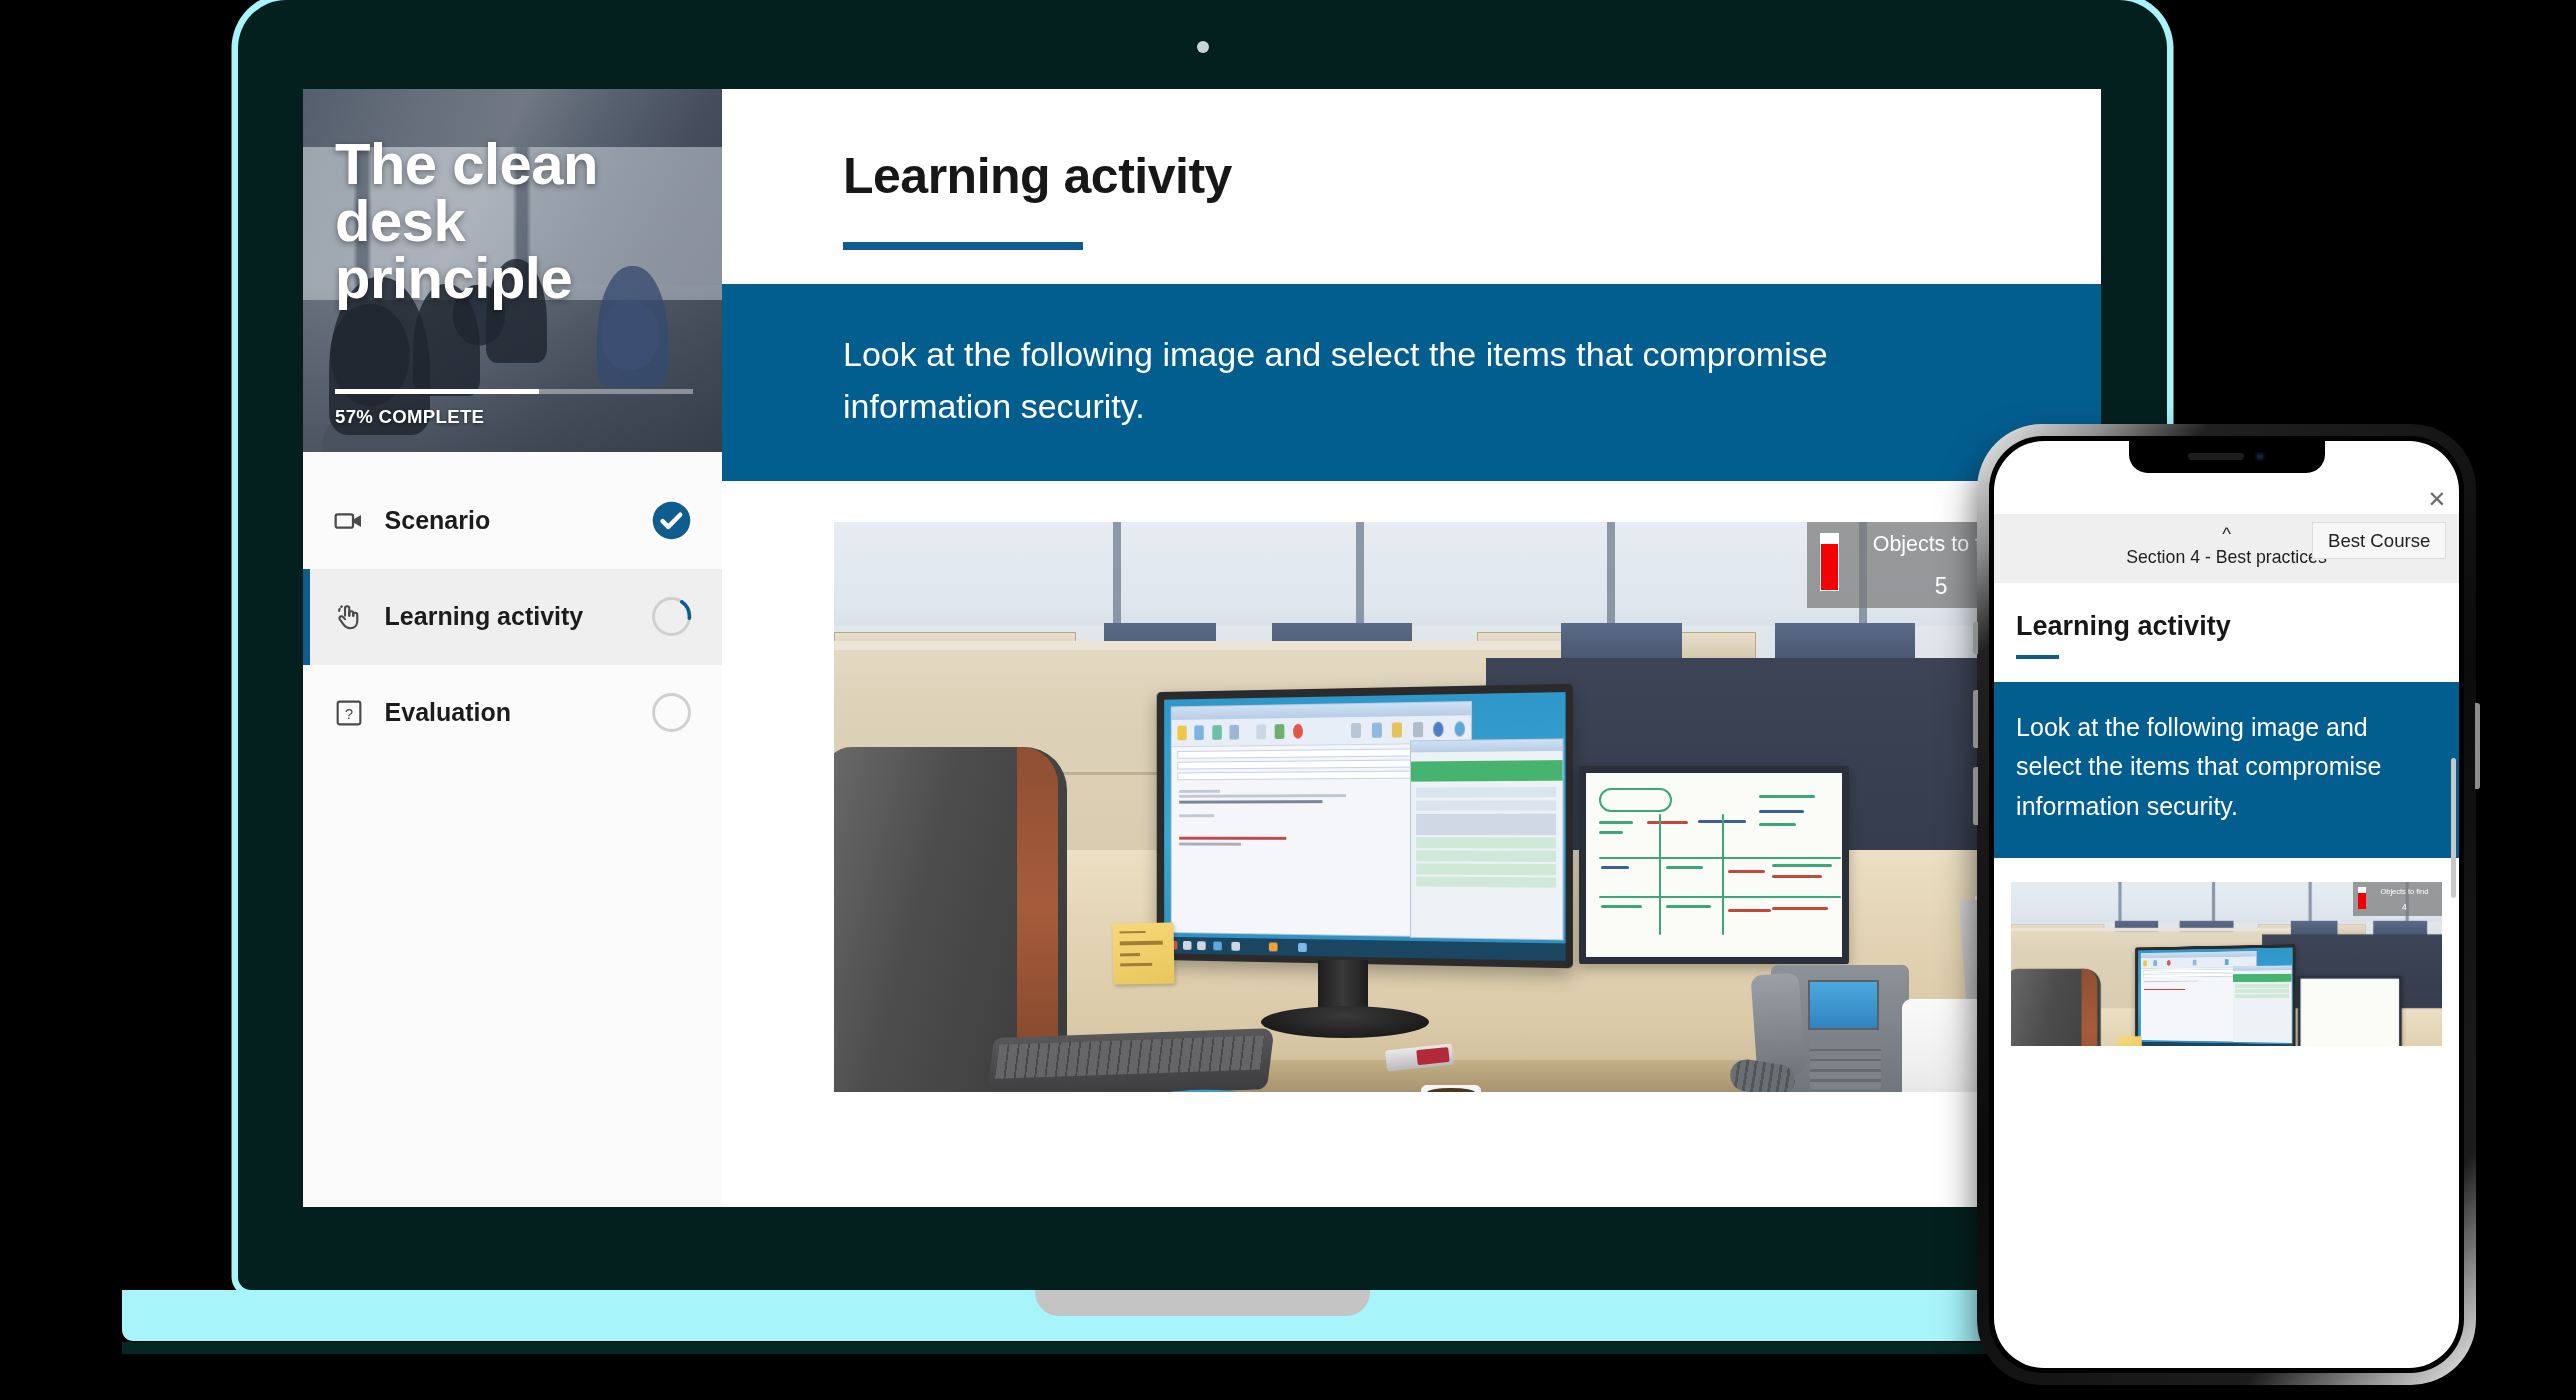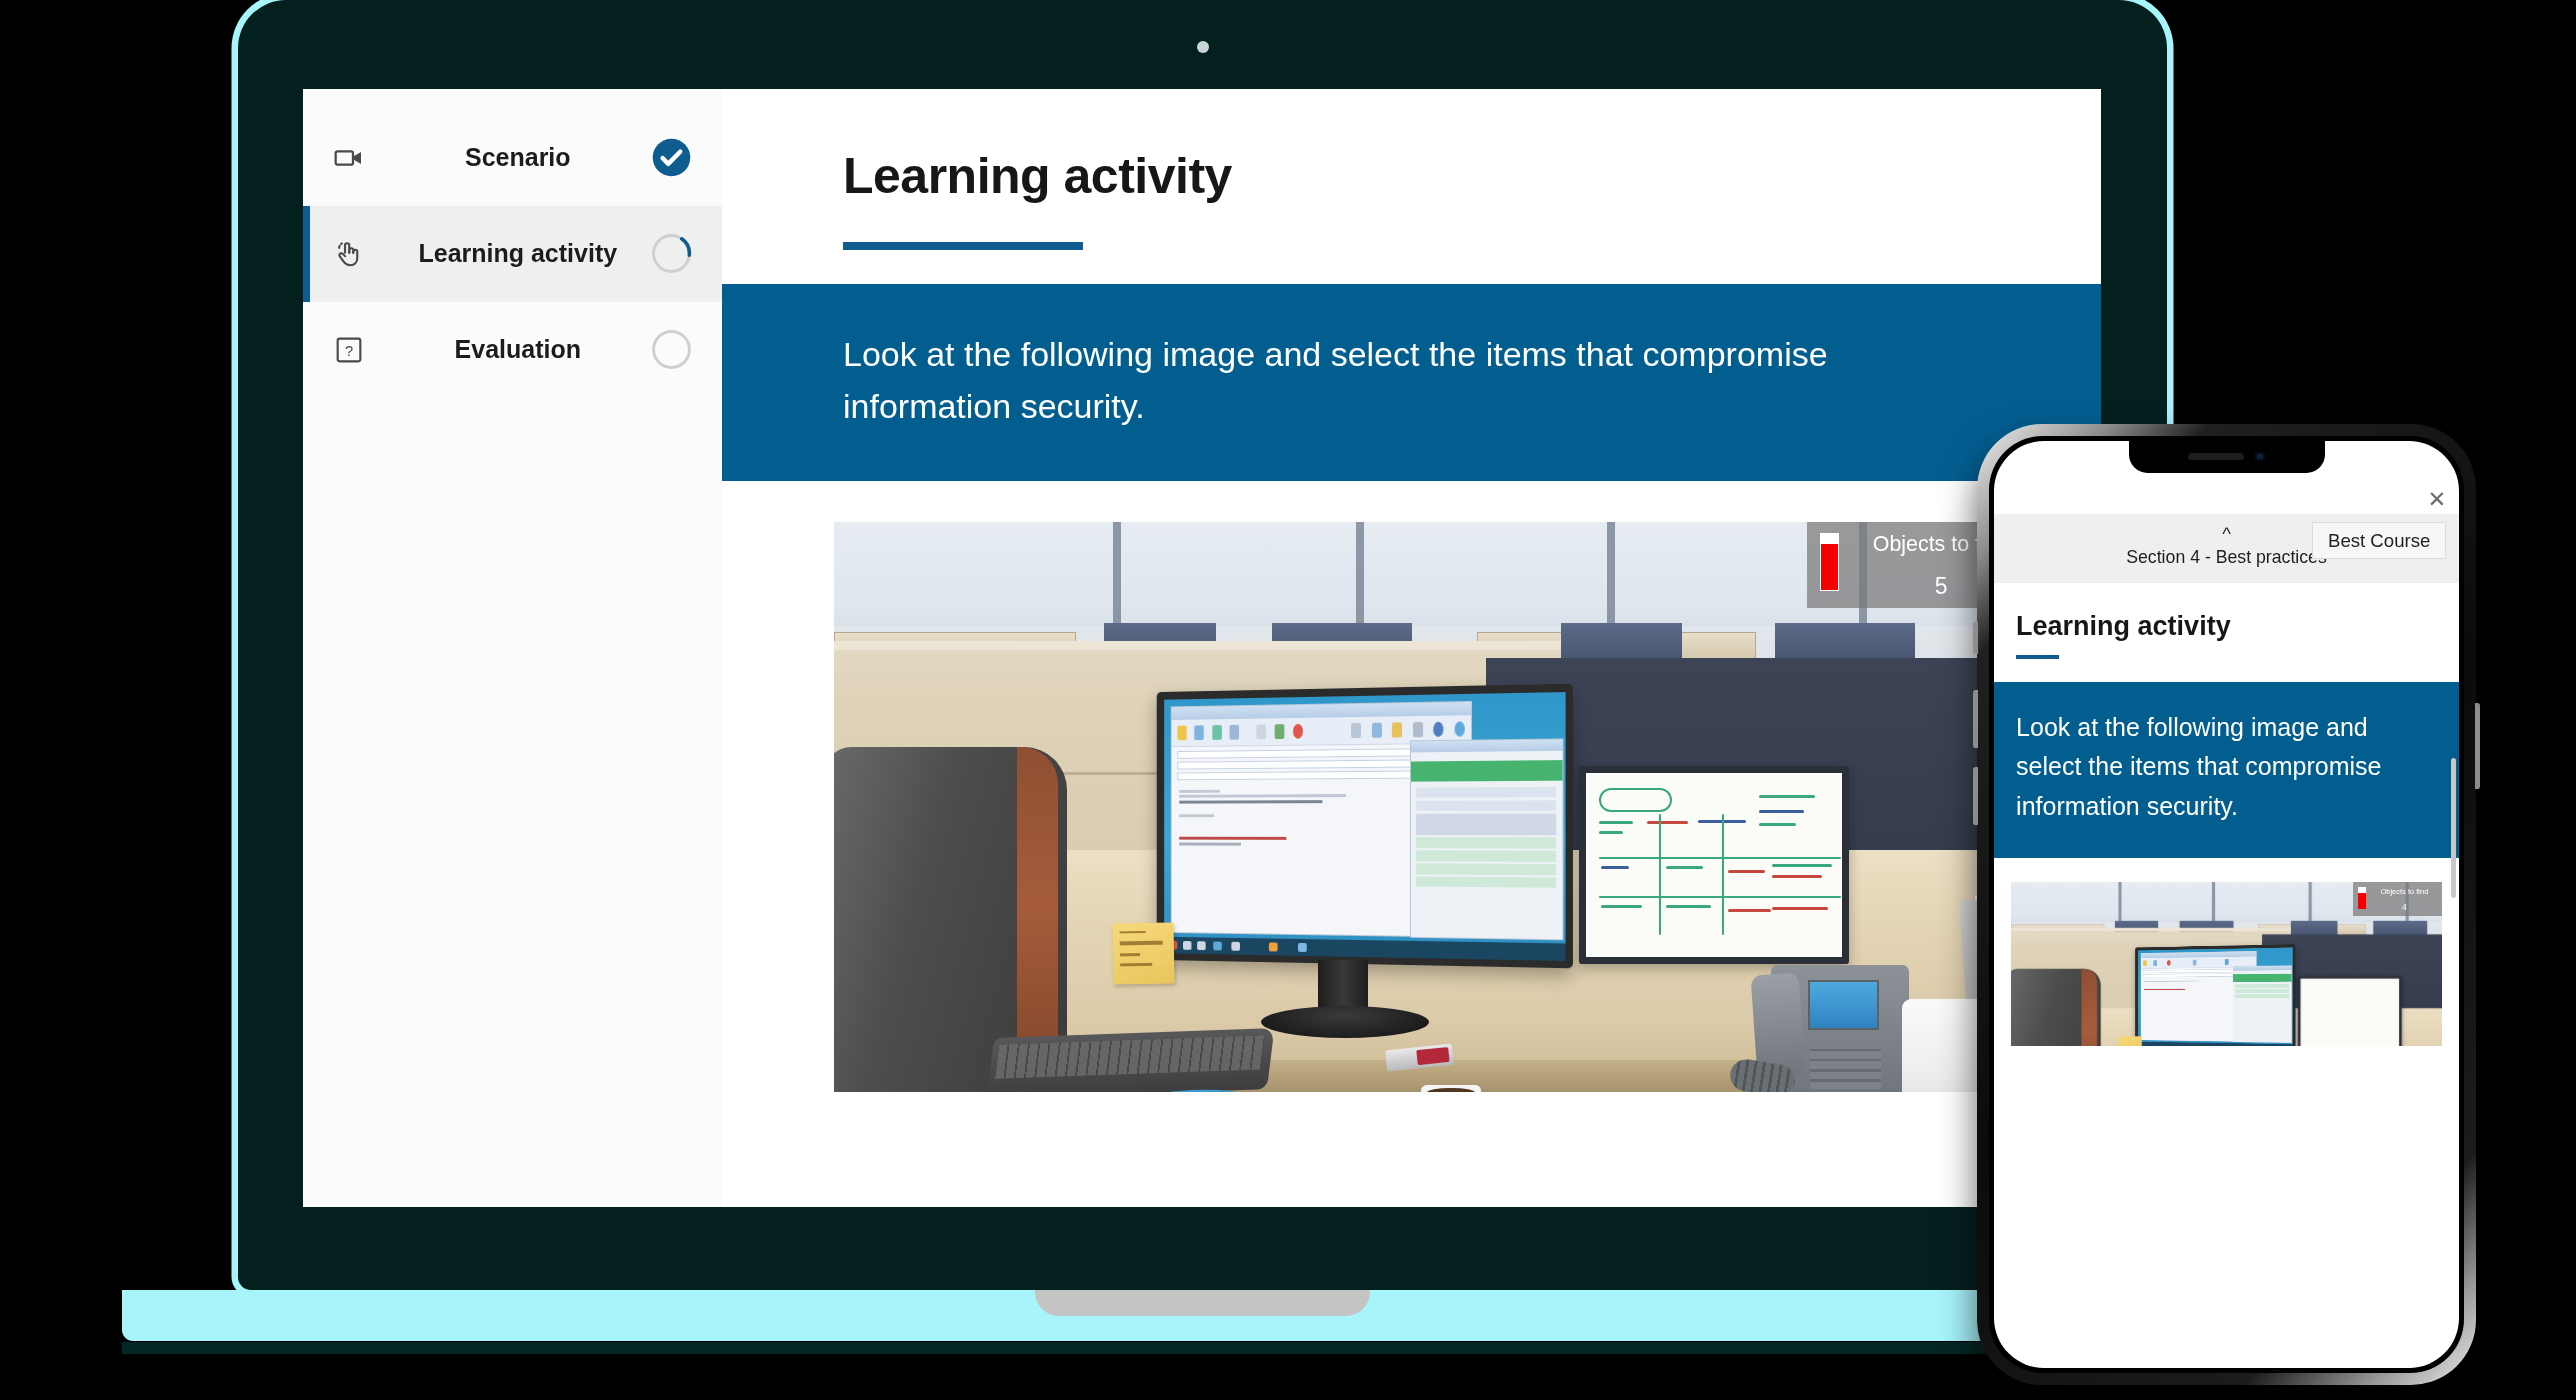--- a/index.html
+++ b/index.html
@@ -140,21 +140,20 @@
   }
 
   
   #nav-list { padding-top: 20.5px; }
   .nav-item {
     position: relative;
     display: flex; align-items: center;
     height: 96px;
     padding: 0 30px 0 28px;
     cursor: pointer;
-    text-align: center;
   }
   .nav-item.active { background: #efefef; }
   .nav-item.active::before {
     content:"";
     position:absolute; left:0; top:0; bottom:0;
     width: 6.5px; background: #0f5c8f;
   }
   .nav-icon {
     width: 35px; height: 35px; flex: none;
     margin-right: 18.6px;
@@ -489,20 +488,34 @@
 
 <div id="stage">
 
   <div id="laptop">
     <div id="laptop-camera"></div>
 
     <div id="screen">
 
       <div id="sidebar">
 
+        <div id="course-hero">
+          <div class="hero-photo"></div>
+          <div class="hero-figure" style="left:26px;  bottom:17px; width:101px; height:158px;"></div>
+          <div class="hero-figure" style="left:110px; bottom:56px; width:67px;  height:112px;"></div>
+          <div class="hero-figure" style="left:183px; bottom:89px; width:61px;  height:104px;"></div>
+          <div class="hero-figure" style="left:294px; bottom:65px; width:71px;  height:121px; background:rgba(54,74,112,.78);"></div>
+
+          <div class="hero-title">The clean desk principle</div>
+
+          <div id="hero-progress-track">
+            <div id="hero-progress-fill" style="width: 57%;"></div>
+          </div>
+          <div id="hero-progress-label">57% COMPLETE</div>
+        </div>
 
         <div id="nav-list">
 
           <div class="nav-item">
             <span class="nav-icon">
               <svg viewBox="0 0 24 24" fill="none" stroke="currentColor" stroke-width="1.7">
                 <rect x="2" y="7" width="13" height="10" rx="1.5"></rect>
                 <path d="M15 11l6-3.5v9L15 13z" fill="currentColor" stroke="none"></path>
               </svg>
             </span>

